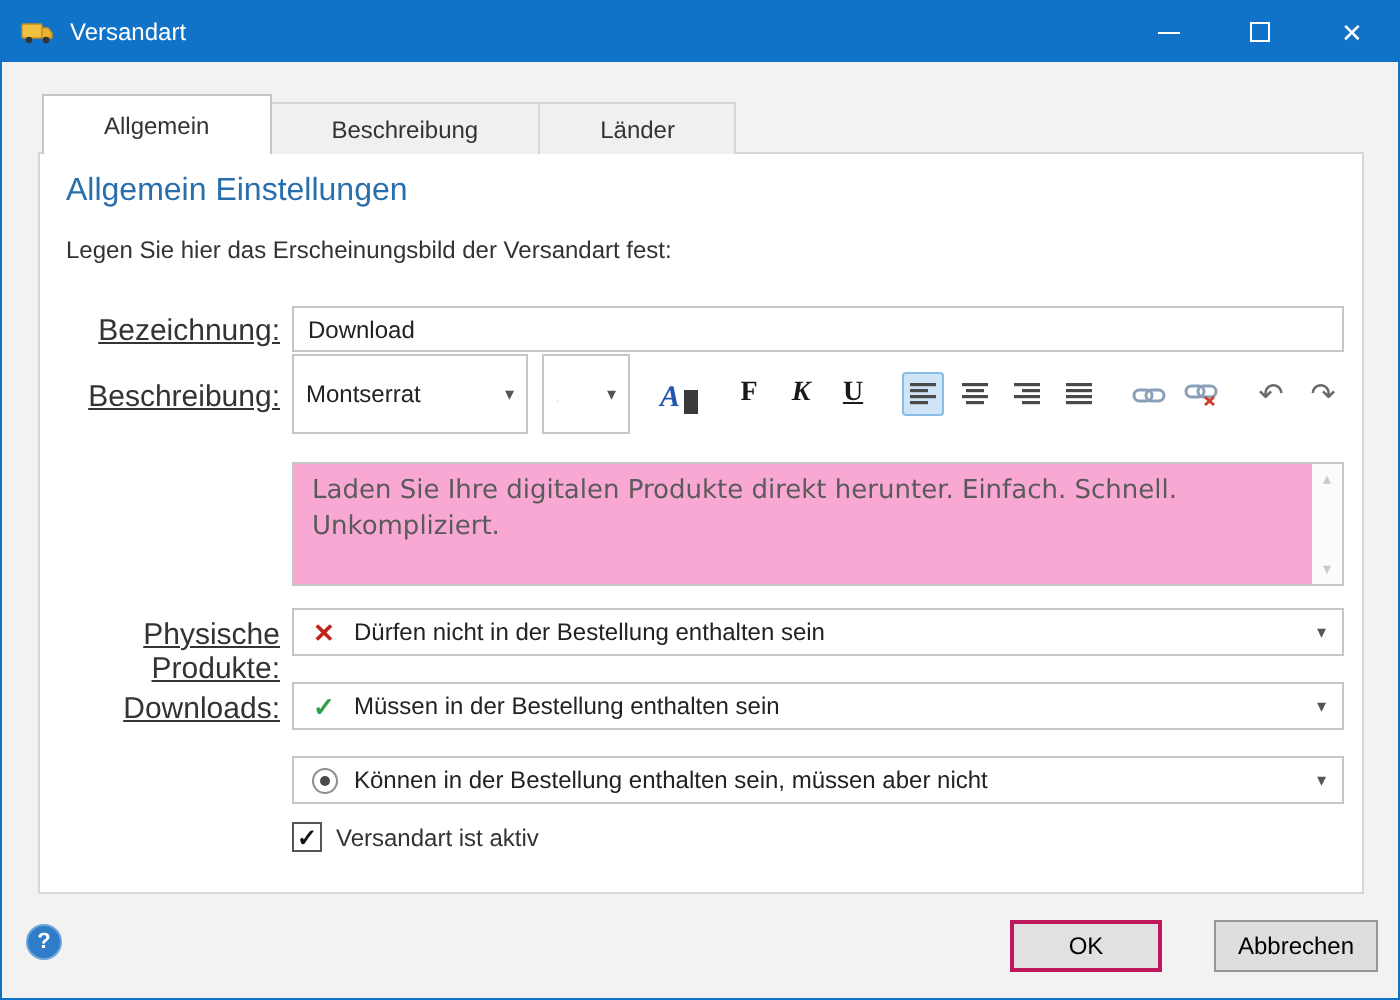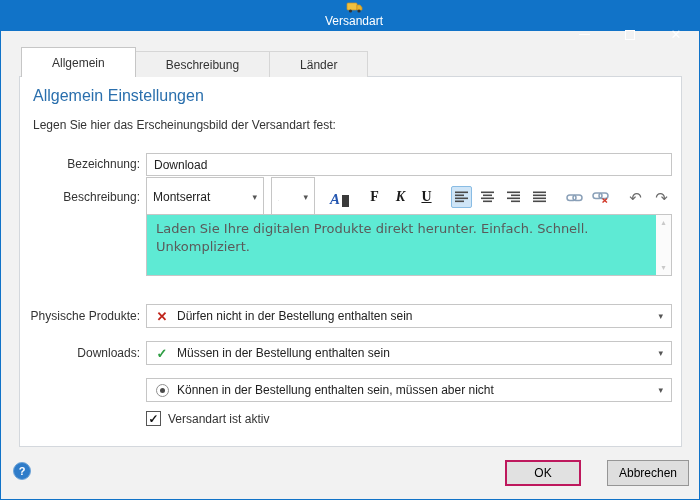--- a/index.html
+++ b/index.html
@@ -3,38 +3,38 @@
 <meta charset="utf-8">
 <style>
   html,body{margin:0;padding:0;background:#cfd6dd;}
   *{box-sizing:border-box;}
   .window{
     position:relative;width:700px;height:500px;margin:0 auto;
     border:1px solid #1173c8;background:#f2f2f2;overflow:hidden;
     font-family:"Liberation Sans",sans-serif;
   }
   
-  .titlebar{position:absolute;top:0;left:0;right:0;height:30px;background:#1173c8;display:flex;align-items:center;color:#fff;flex-direction:column;}
+  .titlebar{position:absolute;top:0;left:0;right:0;height:30px;background:#1173c8;display:flex;align-items:center;color:#fff;}
   .title-icon{margin-left:9px;display:flex;align-items:center;}
   .title-text{margin-left:8px;font-size:12px;}
   .win-controls{margin-left:auto;display:flex;height:100%;}
   .win-btn{width:46px;height:100%;display:flex;align-items:center;justify-content:center;font-size:12px;cursor:default;}
   .min-glyph{width:11px;height:1px;background:#fff;display:block;}
   .max-glyph{width:10px;height:10px;border:1px solid #fff;display:block;}
   .close-glyph{font-size:13px;line-height:1;}
   
   .tabs{position:absolute;left:20px;top:46px;height:30px;display:flex;align-items:flex-end;z-index:3;}
   .tab{height:26px;padding:0 30px;display:flex;align-items:center;font-size:12px;color:#333;
        background:#f0f0f0;border:1px solid #d6d6d6;border-bottom:none;margin-right:-1px;}
   .tab.active{height:30px;background:#fff;border-color:#c6c6c6;z-index:4;}
   
   .panel{position:absolute;left:18px;right:17px;top:75px;height:371px;background:#fff;border:1px solid #d4d8dd;}
   .heading{position:absolute;left:13px;top:10px;font-size:16px;color:#2a6fad;}
   .intro{position:absolute;left:13px;top:41px;font-size:12px;color:#333;}
-  .row-label{position:absolute;left:8px;width:112px;text-align:right;font-size:12px;color:#333;}
+  .row-label{position:absolute;left:8px;width:112px;text-align:right;font-size:15px;color:#333;text-decoration:underline;}
   .text-input{position:absolute;left:126px;right:9px;top:76px;height:23px;border:1px solid #c6c6c6;background:#fff;
        font-size:12px;color:#222;padding:0 7px;font-family:"Liberation Sans",sans-serif;outline:none;}
   
   .toolbar{position:absolute;left:126px;right:9px;top:107px;height:26px;display:flex;align-items:center;}
   .combo{height:40px;border:1px solid #c6c6c6;background:#fff;display:flex;align-items:center;padding:15px 6px;font-size:12px;color:#222;}
   .combo .cvalue{flex:1;white-space:nowrap;overflow:hidden;}
   .dd-arrow{font-size:9px;color:#555;margin-left:4px;}
   .font-select{width:150px;}
   .size-select{width:44px;margin-left:7px;gap:20px;}
   .tb-btn{height:22px;min-width:21px;display:flex;align-items:center;justify-content:center;border:1px solid transparent;cursor:default;}
@@ -43,21 +43,21 @@
   .gap-sm{margin-left:5px;}
   .fcolor{display:flex;align-items:flex-end;}
   .fcolor .A{font-family:"Liberation Serif",serif;font-style:italic;font-weight:700;font-size:15px;color:#2456b0;line-height:1;}
   .fcolor .swatch{width:8px;height:12px;background:#3a3a3a;margin-left:2px;display:block;}
   .bold-glyph{font-family:"Liberation Serif",serif;font-weight:700;font-size:14px;color:#1a1a1a;}
   .italic-glyph{font-family:"Liberation Serif",serif;font-style:italic;font-weight:600;font-size:14px;color:#1a1a1a;}
   .under-glyph{font-family:"Liberation Serif",serif;font-weight:600;font-size:14px;color:#1a1a1a;text-decoration:underline;}
   .align-svg{display:block;}
   .arrow-glyph{font-size:15px;color:#6b6b6b;line-height:1;}
   
-  .editor{position:absolute;left:126px;right:9px;top:137px;height:62px;border:1px solid #c6c6c6;background:#5eead4;display:flex;}
+  .editor{position:absolute;left:126px;right:9px;top:154px;height:62px;border:1px solid #c6c6c6;background:#f9a8d4;display:flex;}
   .editor-text{flex:1;padding:5px 9px;font-family:"DejaVu Sans",sans-serif;font-size:13px;color:#5a5a5a;line-height:1.42;overflow:hidden;}
   .editor-scroll{width:15px;background:#fbfbfb;display:flex;flex-direction:column;justify-content:space-between;align-items:center;padding:3px 0;color:#c9c9c9;font-size:8px;}
   
   .opt-combo{position:absolute;left:126px;right:9px;height:24px;border:1px solid #c6c6c6;background:#fff;display:flex;align-items:center;padding:0 8px;font-size:12px;color:#222;}
   .opt-combo .icon{margin-right:8px;display:flex;align-items:center;justify-content:center;width:14px;}
   .red-x{color:#c0251b;font-weight:700;font-size:13px;}
   .green-check{color:#2f9e44;font-weight:700;font-size:13px;}
   .opt-circle{width:13px;height:13px;border:1px solid #8f8f8f;border-radius:50%;position:relative;display:block;}
   .opt-circle::after{content:"";position:absolute;left:3px;top:3px;width:5px;height:5px;border-radius:50%;background:#4a4a4a;}
   .opt-combo .cvalue{flex:1;}

